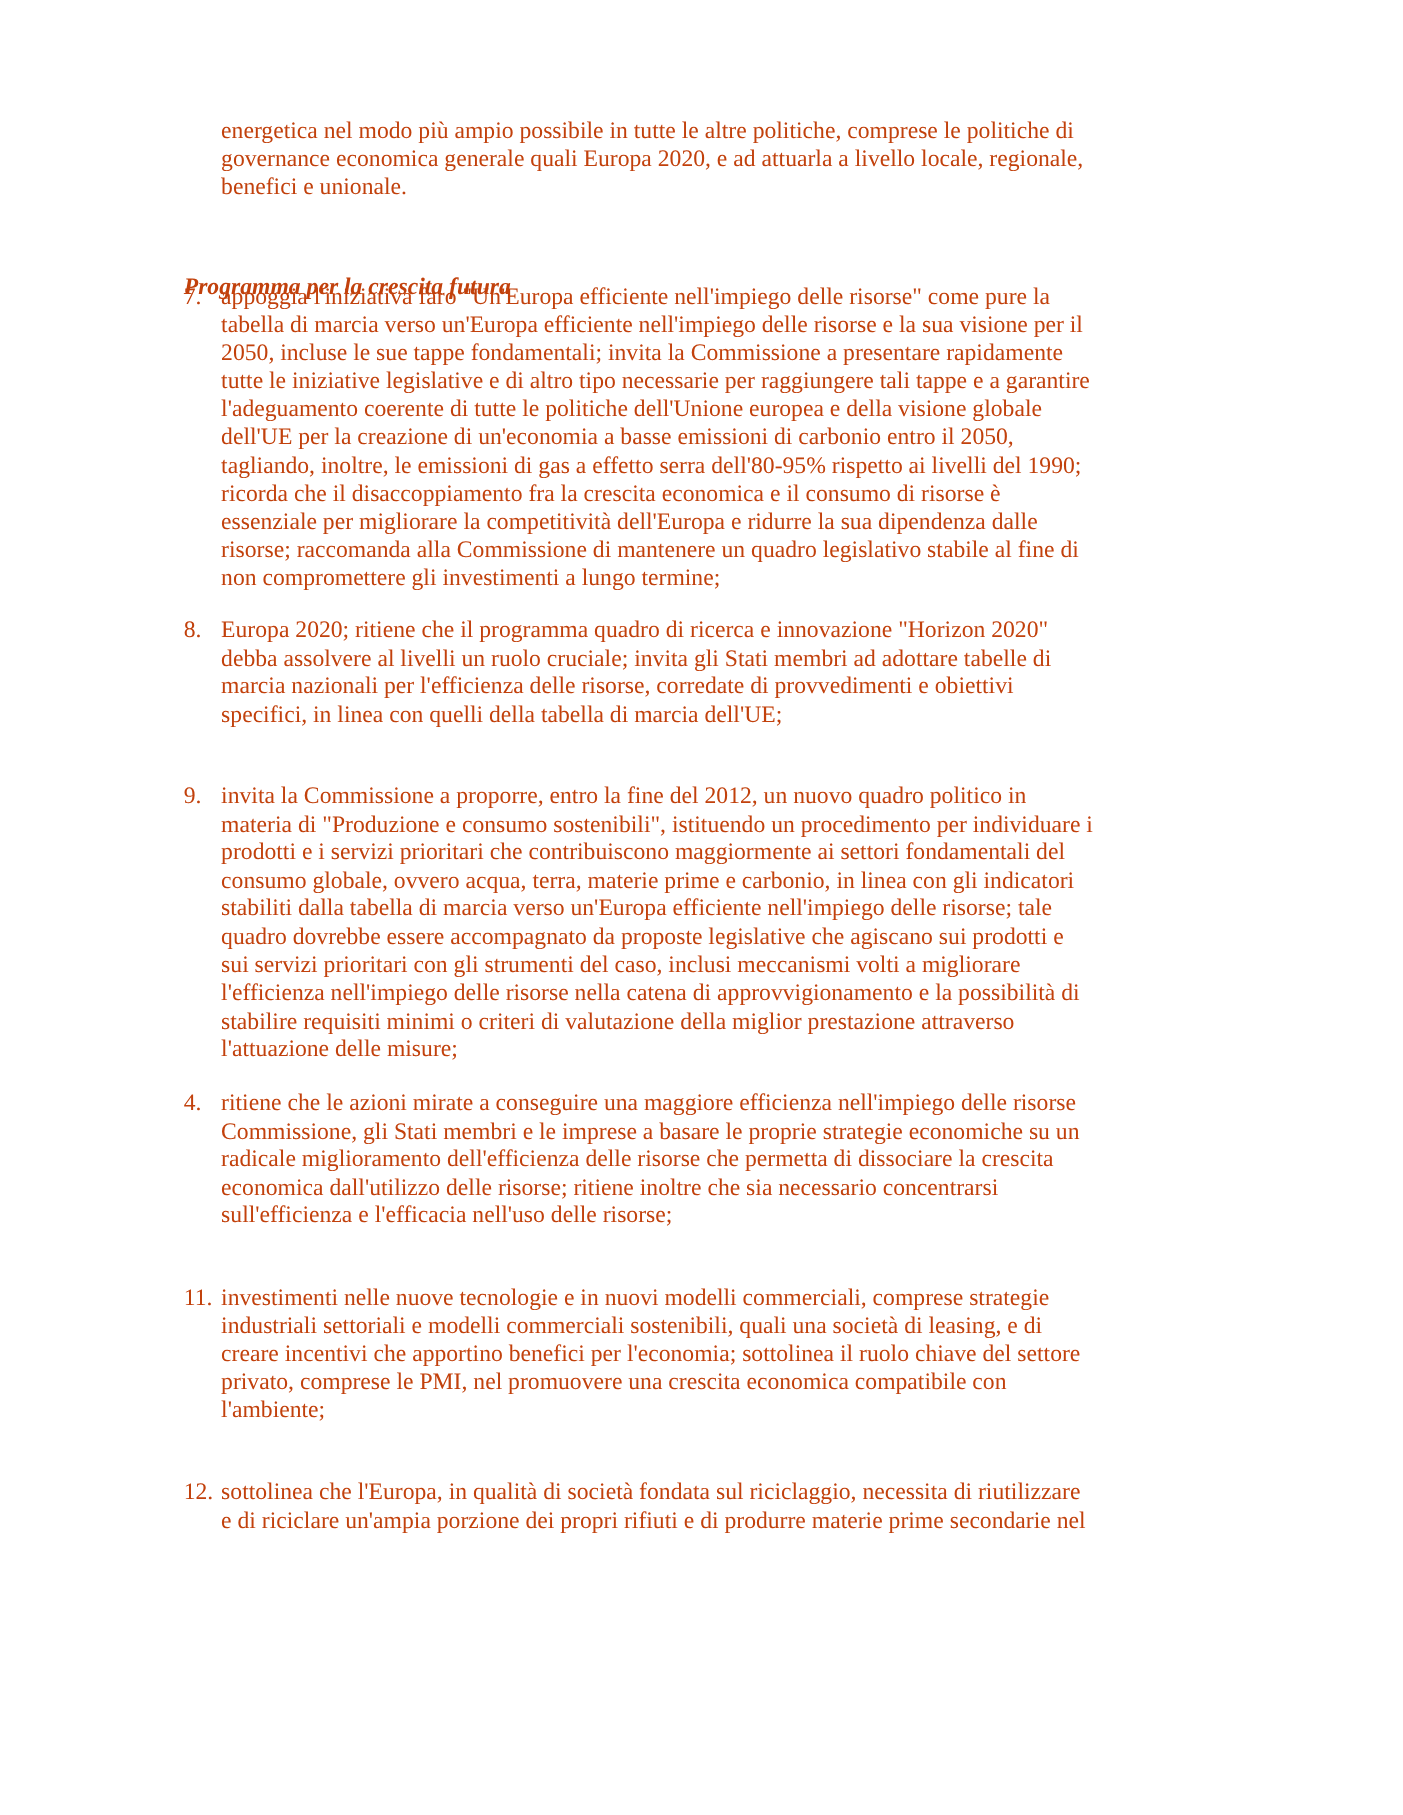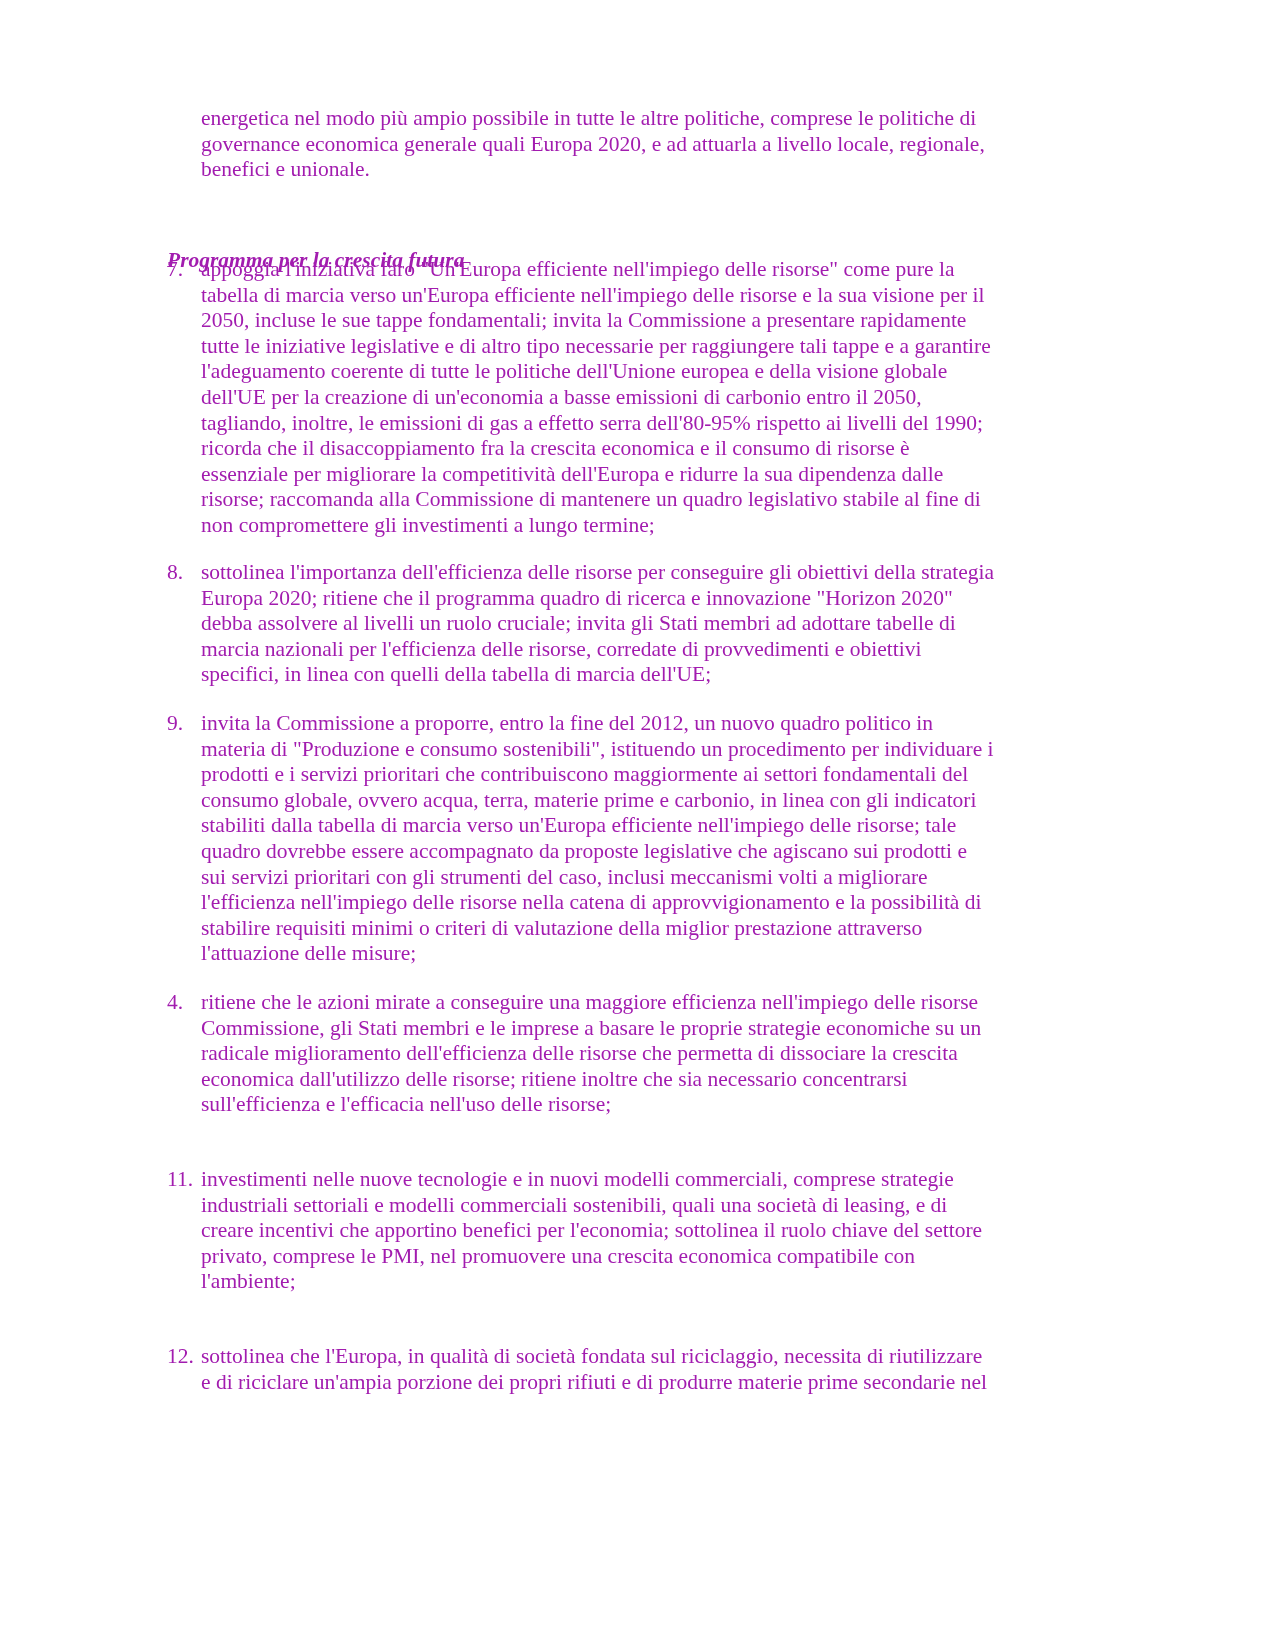--- a/index.html
+++ b/index.html
@@ -1,20 +1,20 @@
 <!DOCTYPE html>
 <html><head>
 <meta charset="utf-8">
 <style>
   html, body { margin: 0; padding: 0; background: #ffffff; }
   body { width: 1275px; height: 1650px; position: relative; overflow: hidden; }
   .page {
     position: absolute; left: 0; top: 0; width: 1275px; height: 1650px;
     font-family: "Liberation Serif", "DejaVu Serif", serif;
-    color: #a21caf; font-size: 21.5px; line-height: 25.6px;
+    color: #c2410c; font-size: 21.5px; line-height: 25.6px;
   }
   .cont { position: absolute; left: 201px; top: 106px; width: 840px; }
   .heading {
     position: absolute; left: 167px; top: 208px;
     font-style: italic; font-weight: bold; margin-top: 40px;
   }
   .item { position: absolute; left: 167px; width: 880px; }
   .num { position: absolute; left: 0; top: 0; }
   .body { position: absolute; left: 34px; top: 0; width: 846px; }
   .line { display: block; white-space: nowrap; }
@@ -45,21 +45,20 @@
       <span class="line">ricorda che il disaccoppiamento fra la crescita economica e il consumo di risorse è</span>
       <span class="line">essenziale per migliorare la competitività dell'Europa e ridurre la sua dipendenza dalle</span>
       <span class="line">risorse; raccomanda alla Commissione di mantenere un quadro legislativo stabile al fine di</span>
       <span class="line">non compromettere gli investimenti a lungo termine;</span>
     </div>
   </div>
 
   <div class="item" style="top:560px;">
     <span class="num">8.</span>
     <div class="body">
-      <span class="line">sottolinea l'importanza dell'efficienza delle risorse per conseguire gli obiettivi della strategia</span>
       <span class="line">Europa 2020; ritiene che il programma quadro di ricerca e innovazione "Horizon 2020"</span>
       <span class="line">debba assolvere al livelli un ruolo cruciale; invita gli Stati membri ad adottare tabelle di</span>
       <span class="line">marcia nazionali per l'efficienza delle risorse, corredate di provvedimenti e obiettivi</span>
       <span class="line">specifici, in linea con quelli della tabella di marcia dell'UE;</span>
     </div>
   </div>
 
   <div class="item" style="top:711px;">
     <span class="num">9.</span>
     <div class="body">

